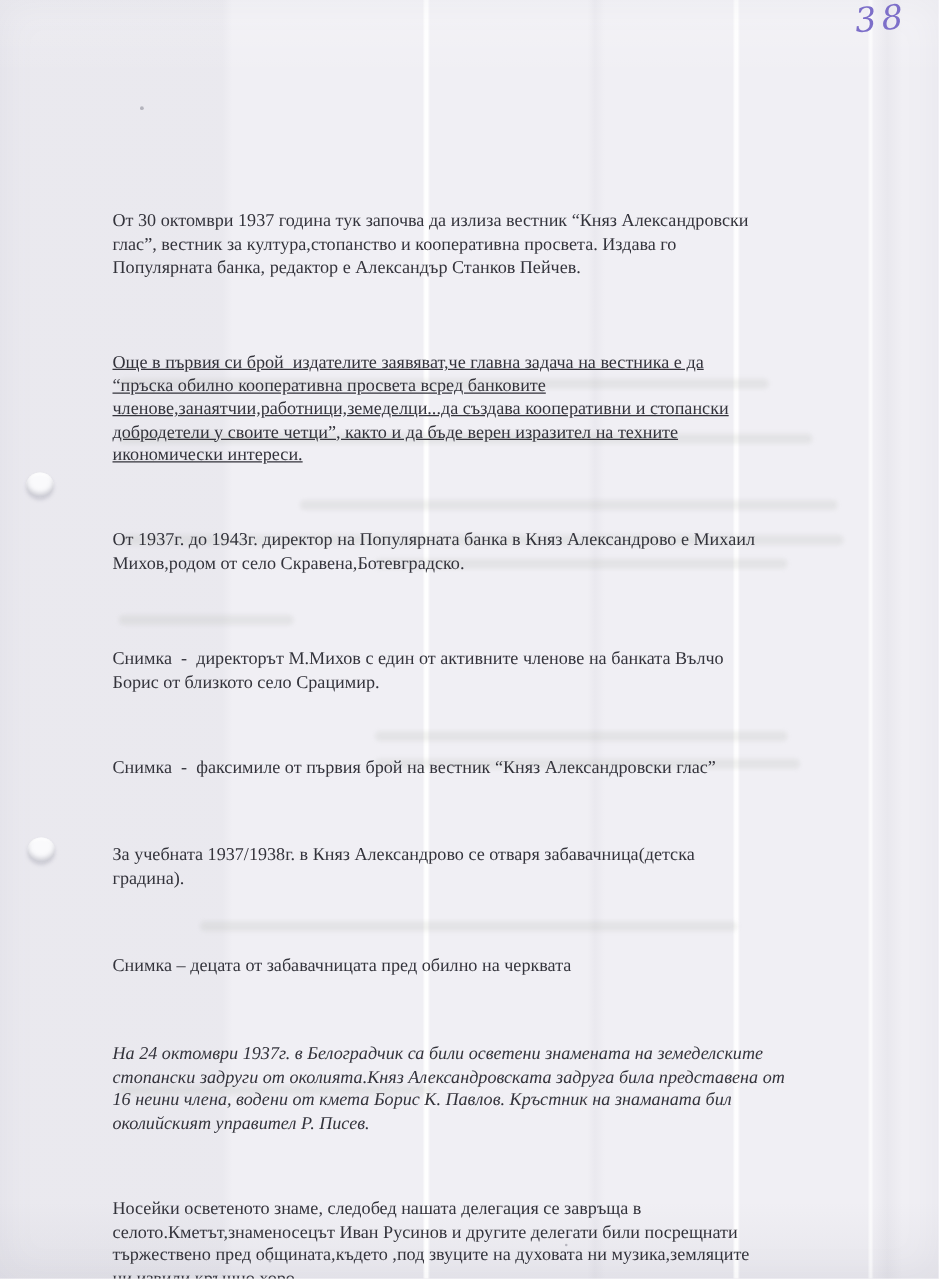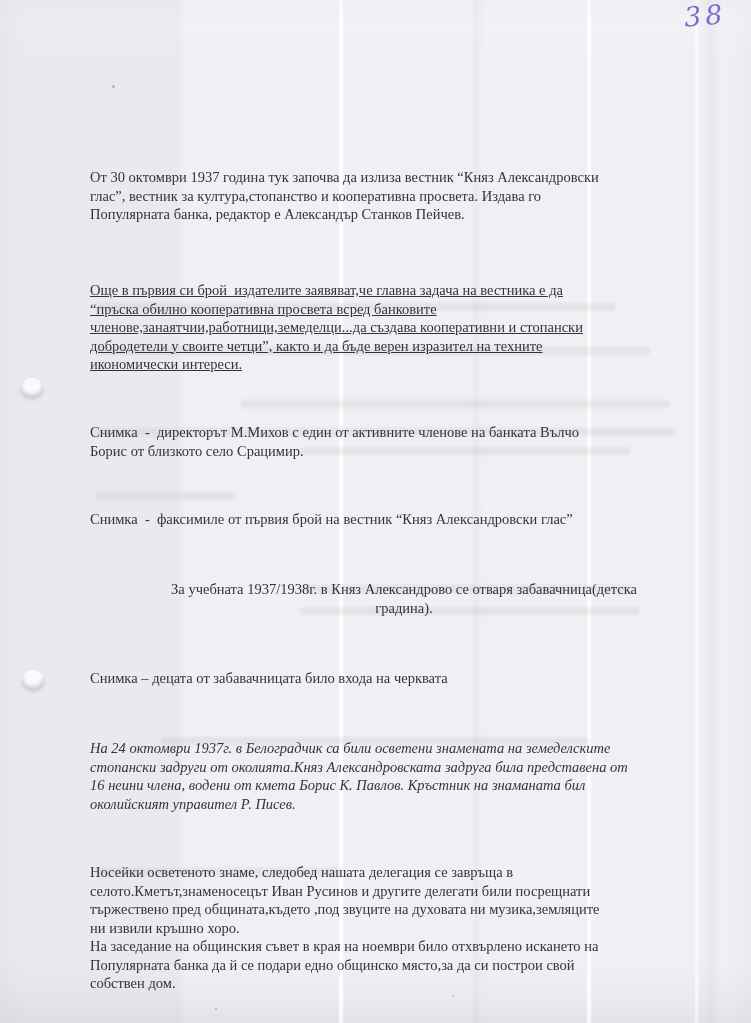--- a/index.html
+++ b/index.html
@@ -55,21 +55,21 @@
     line-height: 18.5px;
     color: #33333b;
     white-space: pre-wrap;
   }
   .text-block p { margin: 0; }
   .m1  { margin-bottom: 20.5px !important; }
   .m2  { margin-bottom: 12.5px !important; text-decoration: underline; }
   .m3  { margin-bottom: 21px   !important; }
   .m4  { margin-bottom: 13px   !important; }
   .m5  { margin-bottom: 14.5px !important; }
-  .m6  { margin-bottom: 15px   !important; text-align: center; }
+  .m6  { margin-bottom: 15px   !important; }
   .m7  { margin-bottom: 14.5px !important; }
   .m8  { margin-bottom: 13px   !important; font-style: italic; }
   .m9  { margin-bottom: 7.5px  !important; }
   .ghost {
     position: absolute;
     height: 8px;
     border-radius: 4px;
     background: rgba(140,152,134,0.12);
     filter: blur(1.5px);
   }
@@ -119,26 +119,28 @@
 
   <div class="text-block">
     <p class="m1">От 30 октомври 1937 година тук започва да излиза вестник “Княз Александровски
 глас”, вестник за култура,стопанство и кооперативна просвета. Издава го
 Популярната банка, редактор е Александър Станков Пейчев.</p>
     <p class="m2">Още в първия си брой  издателите заявяват,че главна задача на вестника е да
 “пръска обилно кооперативна просвета всред банковите
 членове,занаятчии,работници,земеделци...да създава кооперативни и стопански
 добродетели у своите четци”, както и да бъде верен изразител на техните
 икономически интереси.</p>
+    <p class="m3">От 1937г. до 1943г. директор на Популярната банка в Княз Александрово е Михаил
+Михов,родом от село Скравена,Ботевградско.</p>
     <p class="m4">Снимка  -  директорът М.Михов с един от активните членове на банката Вълчо
 Борис от близкото село Срацимир.</p>
     <p class="m5">Снимка  -  факсимиле от първия брой на вестник “Княз Александровски глас”</p>
     <p class="m6">За учебната 1937/1938г. в Княз Александрово се отваря забавачница(детска
 градина).</p>
-    <p class="m7">Снимка – децата от забавачницата било входа на черквата</p>
+    <p class="m7">Снимка – децата от забавачницата пред обилно на черквата</p>
     <p class="m8">На 24 октомври 1937г. в Белоградчик са били осветени знамената на земеделските
 стопански задруги от околията.Княз Александровската задруга била представена от
 16 неини члена, водени от кмета Борис К. Павлов. Кръстник на знаманата бил
 околийският управител Р. Писев.</p>
     <p class="m9">Носейки осветеното знаме, следобед нашата делегация се завръща в
 селото.Кметът,знаменосецът Иван Русинов и другите делегати били посрещнати
 тържествено пред общината,където ,под звуците на духовата ни музика,земляците
 ни извили кръшно хоро.
 На заседание на общинския съвет в края на ноември било отхвърлено искането на
 Популярната банка да й се подари едно общинско място,за да си построи свой

